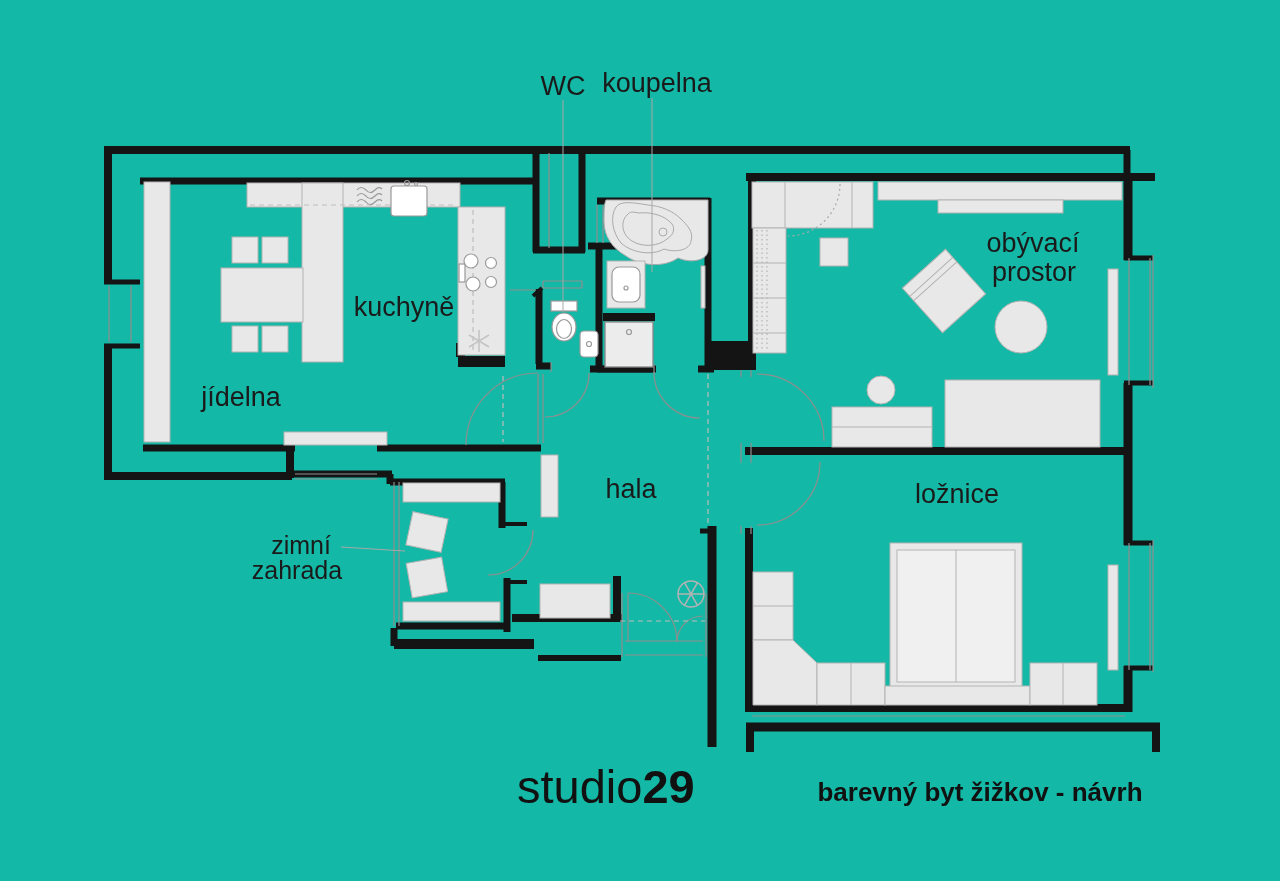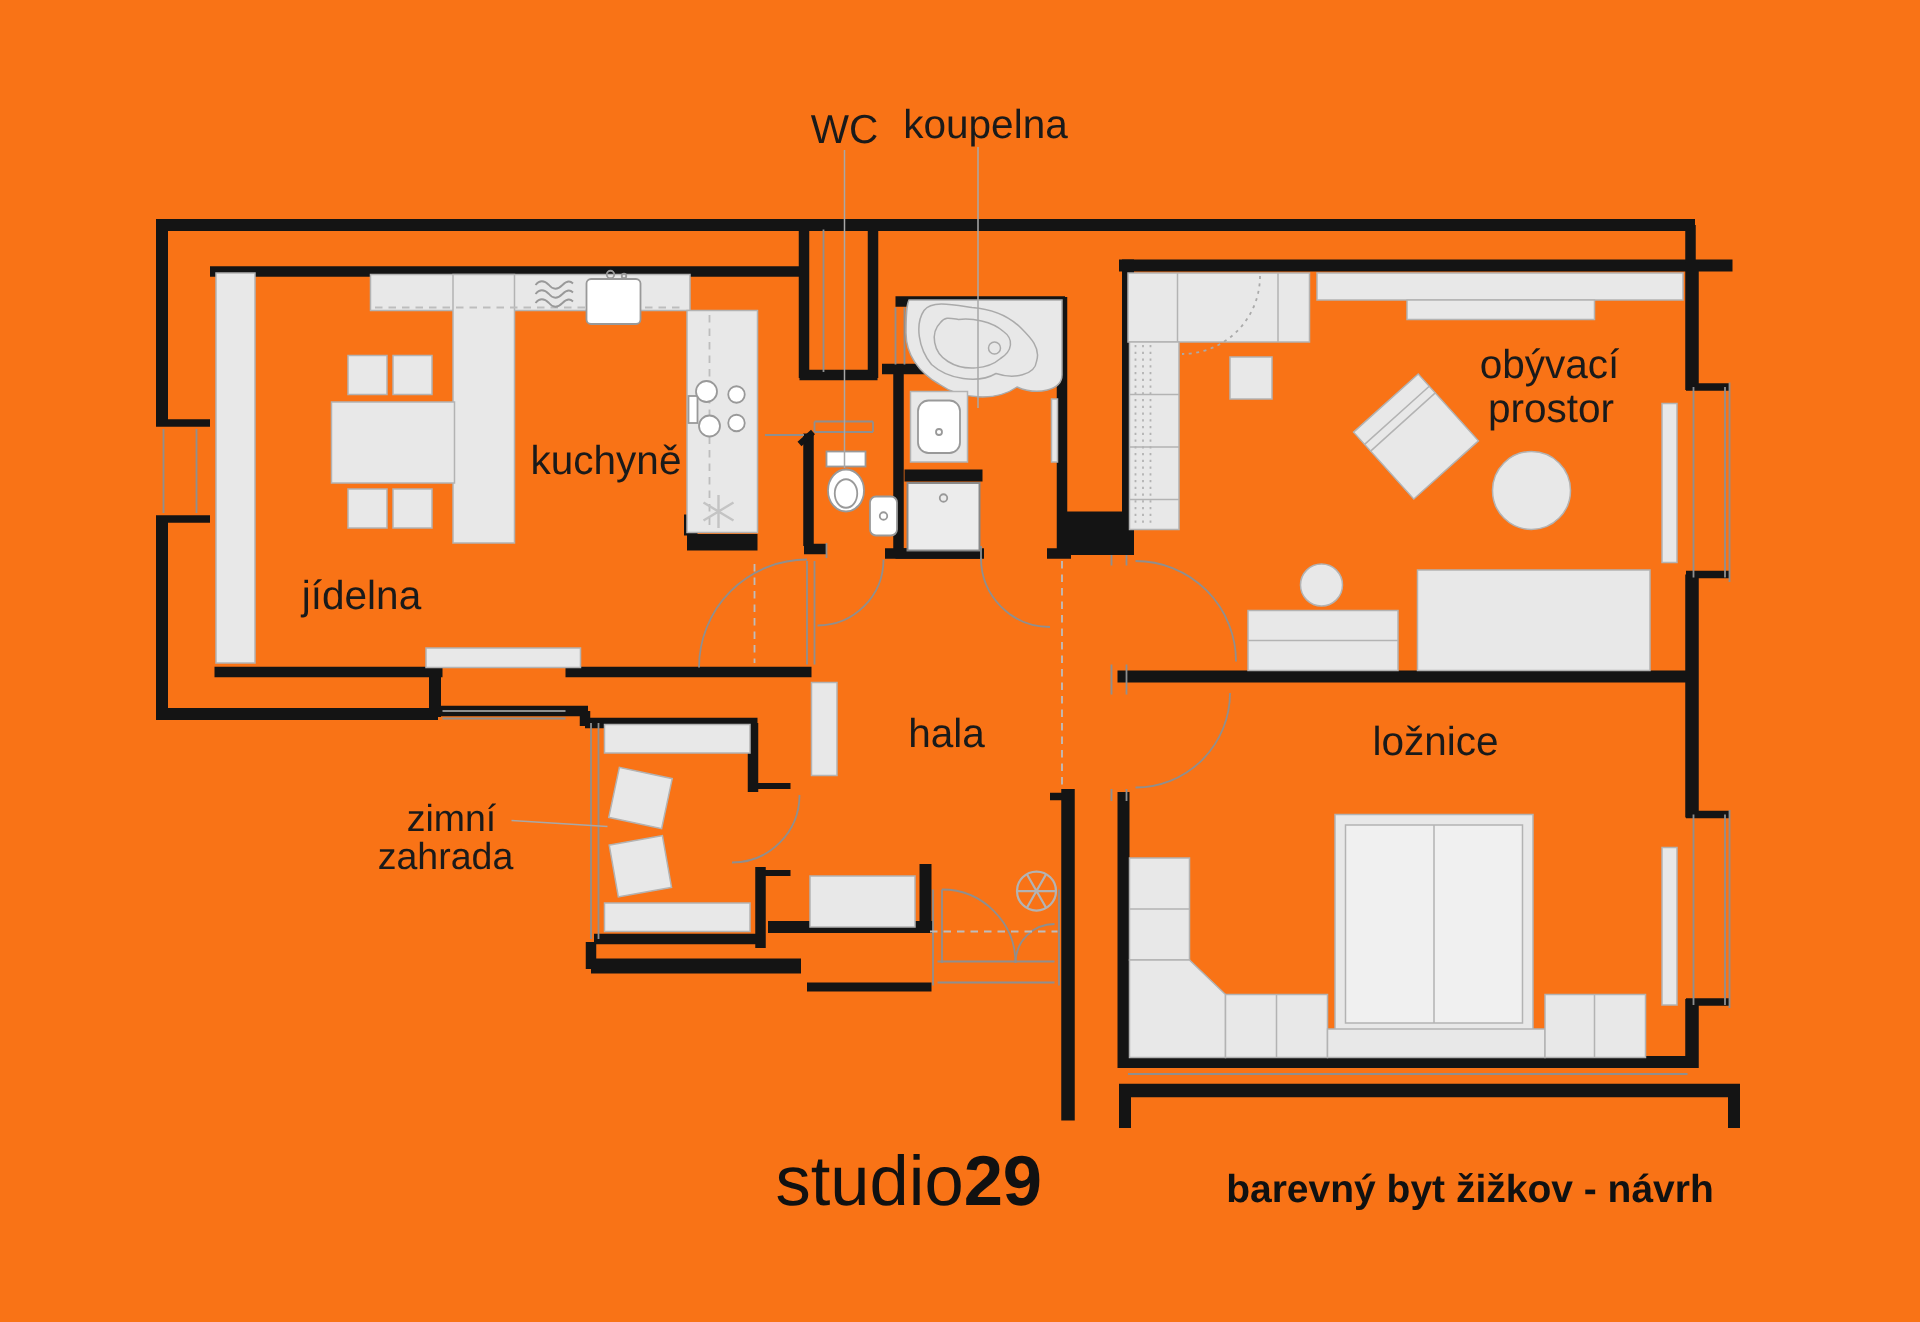--- a/index.html
+++ b/index.html
@@ -1,16 +1,16 @@
 <!DOCTYPE html>
 <html><head>
 <meta charset="utf-8">
 <style>
   html,body{margin:0;padding:0;background:#ffffff;}
-  .page{position:relative;width:1280px;height:881px;background:#f97316;overflow:hidden;
+  .page{position:relative;width:1280px;height:881px;background:#14b8a6;overflow:hidden;
         font-family:"Liberation Sans", sans-serif;}
   svg{display:block;}
   .wall{stroke:#141414;fill:none;stroke-linecap:butt;stroke-linejoin:miter;}
   .w8{stroke-width:8;} .w7{stroke-width:7;} .w9{stroke-width:9;} .w10{stroke-width:10;}
   .w5{stroke-width:5;} .w4{stroke-width:4;} .w6{stroke-width:6;}
   .wallfill{fill:#141414;stroke:none;}
   .tl{stroke:#8f8f8f;stroke-width:1.2;fill:none;}
   .arc{stroke:#8f8f8f;stroke-width:1.2;fill:none;}
   .dash{stroke:#bdbdbd;stroke-width:1.2;fill:none;stroke-dasharray:5 4;}
   .dots{stroke:#aaaaaa;stroke-width:1.2;fill:none;stroke-dasharray:2 3;}

